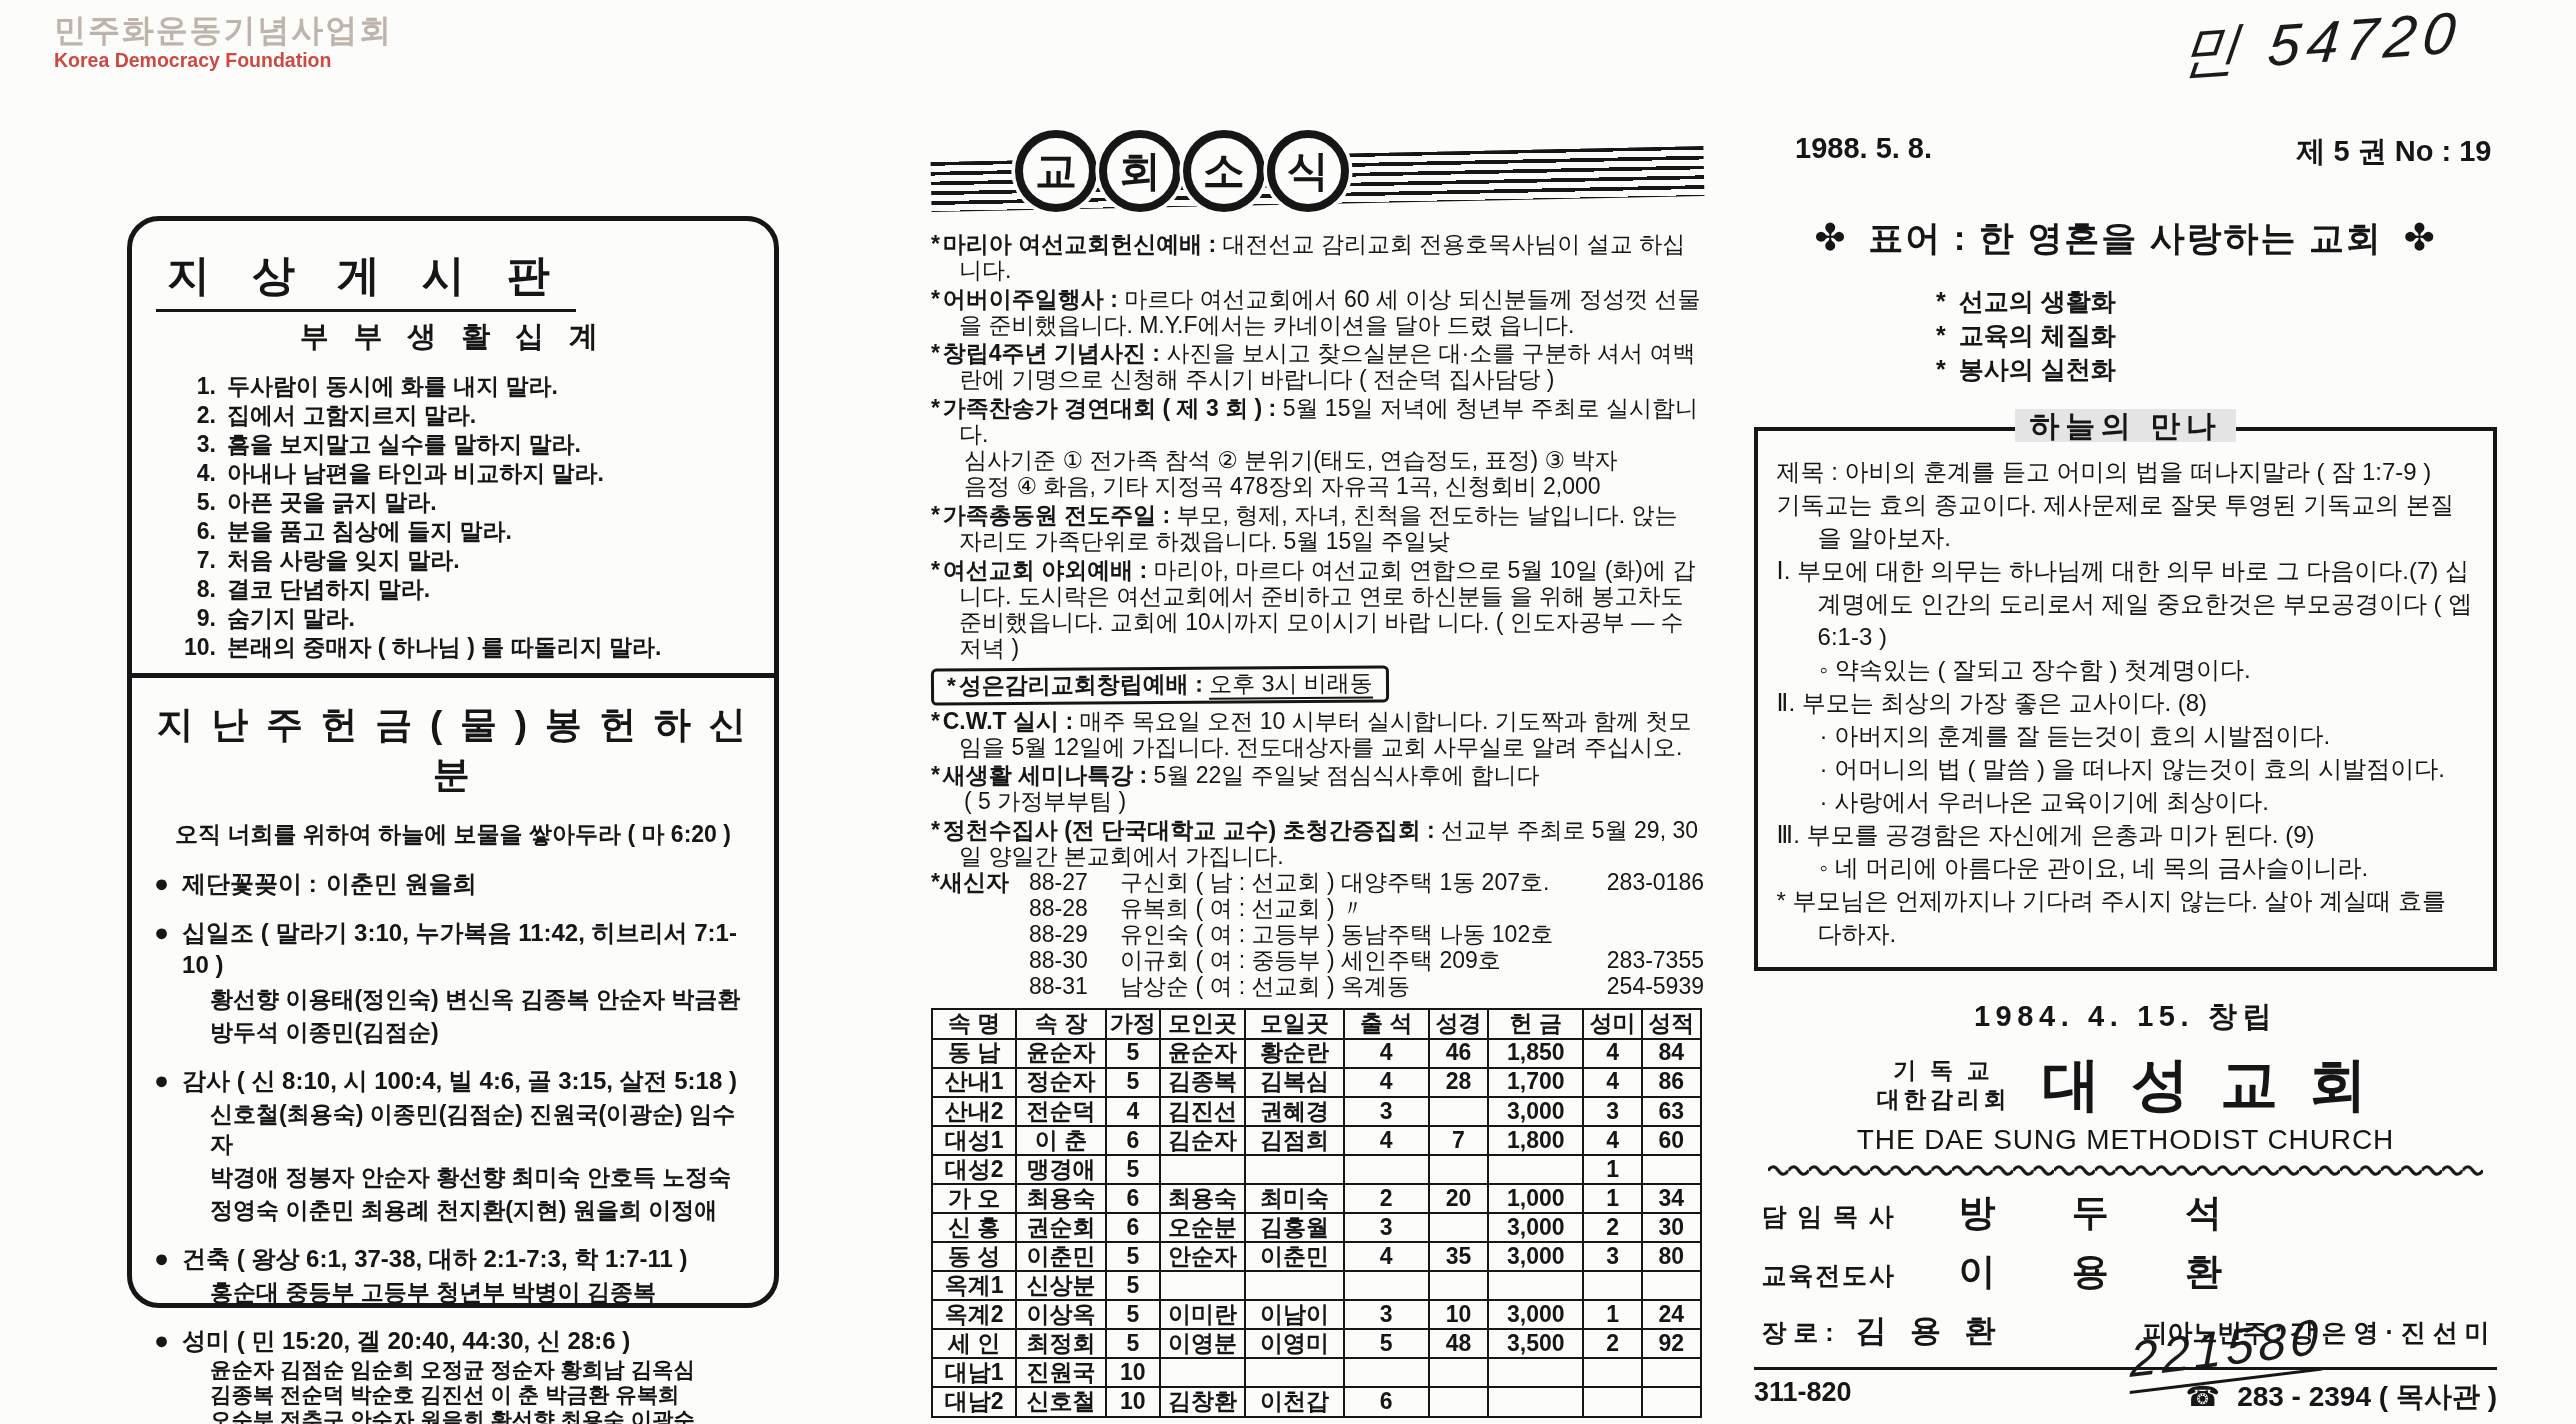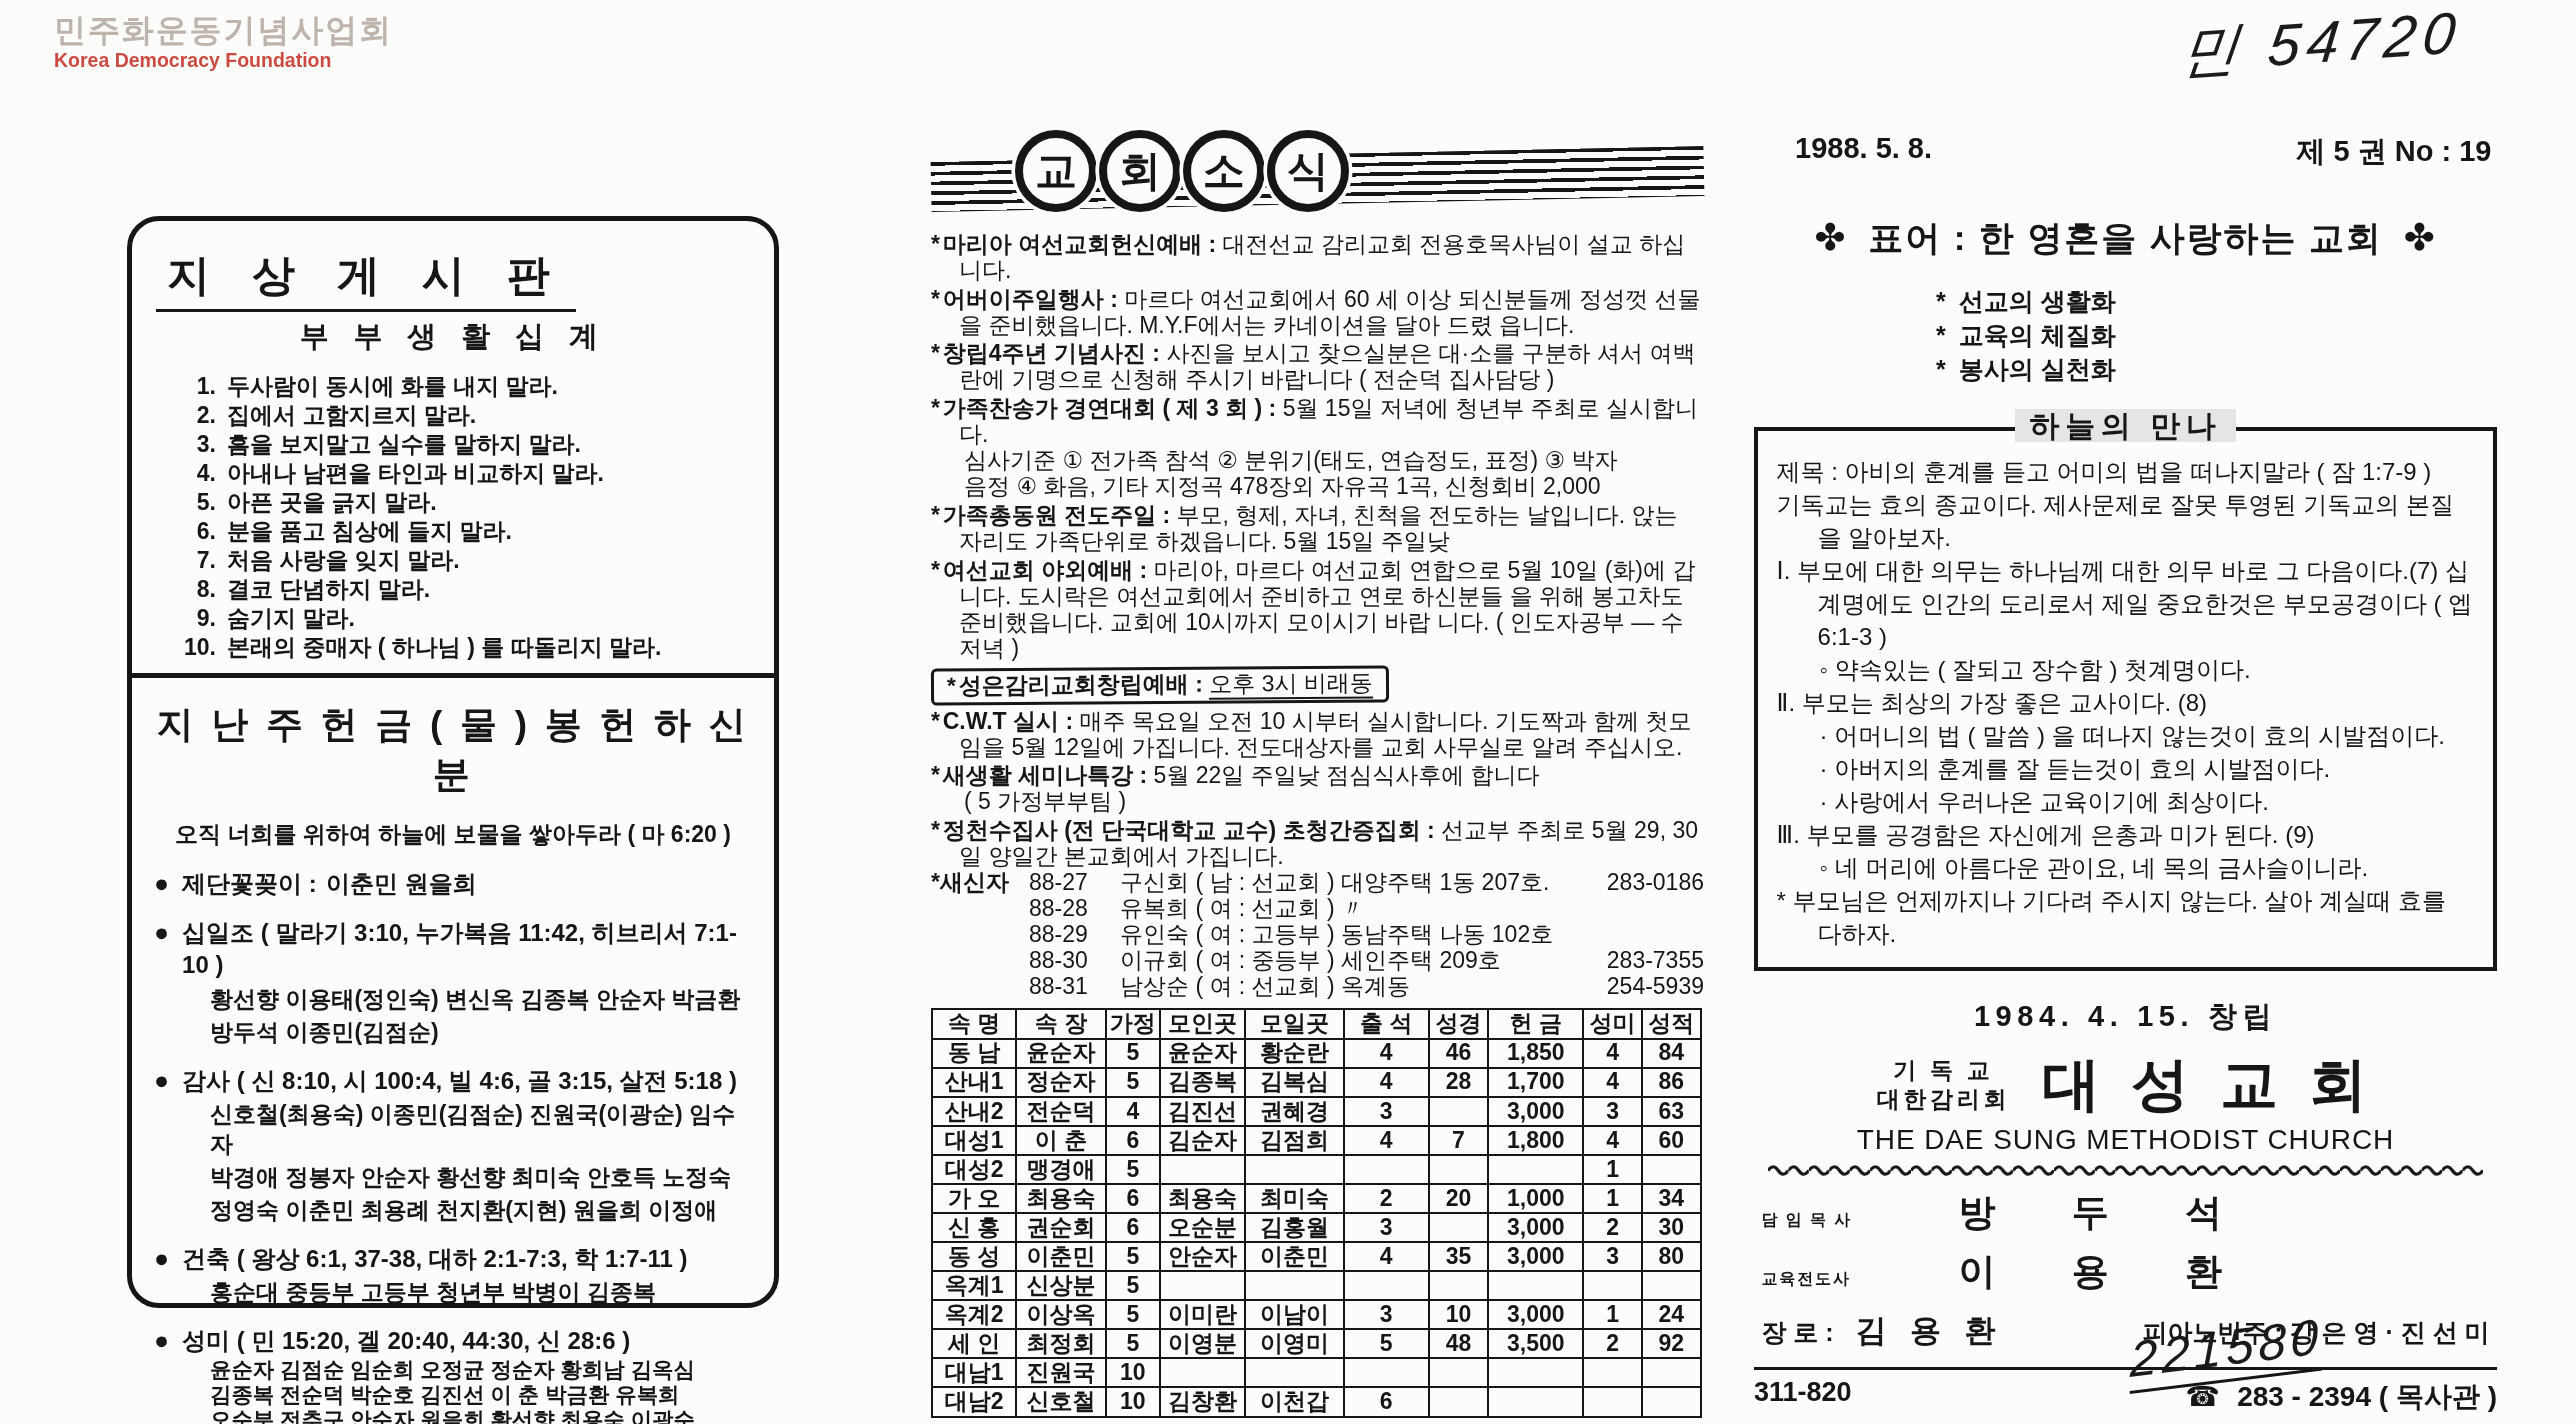--- a/index.html
+++ b/index.html
@@ -82,21 +82,21 @@
   .manna-line{font-size:24px;padding-left:41px;text-indent:-41px}
   .manna-line.ind{padding-left:67px;text-indent:-24px}
   .founded{text-align:center;font-size:29px;font-weight:bold;letter-spacing:5.6px;margin-top:26px}
   .church-row{display:flex;justify-content:center;align-items:center;margin-top:9.3px}
   .denom{font-size:23px;font-weight:bold;line-height:29px;letter-spacing:3.7px;text-align:center;margin-right:32px}
   .church-kr{font-size:58px;font-weight:bold;letter-spacing:7.4px;white-space:nowrap}
   .church-en{text-align:center;font-size:28px;font-weight:normal;letter-spacing:0.9px;margin-top:0px;white-space:nowrap}
   .wave{display:block;margin:7.4px auto 0}
   .staff{margin-top:3.7px;padding:0 7.4px}
   .staff-row{display:flex;align-items:baseline;margin-top:9.3px;font-weight:bold}
-  .staff-label{font-size:16px;width:197px;letter-spacing:1.9px;flex:none}
+  .staff-label{font-size:25px;width:197px;letter-spacing:1.9px;flex:none}
   .staff-name{font-size:37px;letter-spacing:33px;white-space:nowrap}
   .staff-row3{display:flex;justify-content:space-between;align-items:baseline;font-size:25px;
               font-weight:bold;margin-top:13px}
   .elder-name{font-size:31px;letter-spacing:7.4px;margin-left:15px}
   .rule{border-top:3.7px solid #161616;margin-top:15px}
   .contact{display:flex;justify-content:space-between;margin-top:7.4px}
   .contact-left{font-size:27px;font-weight:bold}
   .contact-right{font-size:28px;font-weight:bold;line-height:39px;white-space:nowrap}
   .phone-icon{margin-right:9.3px}
 </style>
@@ -474,22 +474,22 @@
       </div>
 
     <div class="manna">
       <span class="manna-title">하늘의  만나</span>
       <div id="manna-lines">
           <div class="manna-line">제목 : 아비의  훈계를  듣고  어미의  법을  떠나지말라 ( 잠 1:7-9 )</div>
           <div class="manna-line">기독교는  효의  종교이다.  제사문제로  잘못  투영된  기독교의  본질을  알아보자.</div>
           <div class="manna-line">Ⅰ. 부모에  대한  의무는  하나님께  대한  의무  바로  그  다음이다.(7)  십계명에도  인간의  도리로서  제일  중요한것은  부모공경이다 ( 엡 6:1-3 )</div>
           <div class="manna-line ind">◦ 약속있는 ( 잘되고  장수함 )  첫계명이다.</div>
           <div class="manna-line">Ⅱ. 부모는  최상의  가장  좋은  교사이다. (8)</div>
+          <div class="manna-line ind">· 아버지의  훈계를  잘  듣는것이  효의  시발점이다.</div>
           <div class="manna-line ind">· 어머니의  법 ( 말씀 ) 을  떠나지  않는것이  효의  시발점이다.</div>
-          <div class="manna-line ind">· 아버지의  훈계를  잘  듣는것이  효의  시발점이다.</div>
           <div class="manna-line ind">· 사랑에서  우러나온  교육이기에  최상이다.</div>
           <div class="manna-line">Ⅲ. 부모를  공경함은  자신에게  은총과  미가  된다. (9)</div>
           <div class="manna-line ind">◦ 네  머리에  아름다운  관이요,  네  목의  금사슬이니라.</div>
           <div class="manna-line">* 부모님은  언제까지나  기다려  주시지  않는다.  살아  계실때  효를  다하자.</div>
         </div>
     </div>
 
     <div class="founded">1984.  4.  15.  창립</div>
 
     <div class="church-row">

